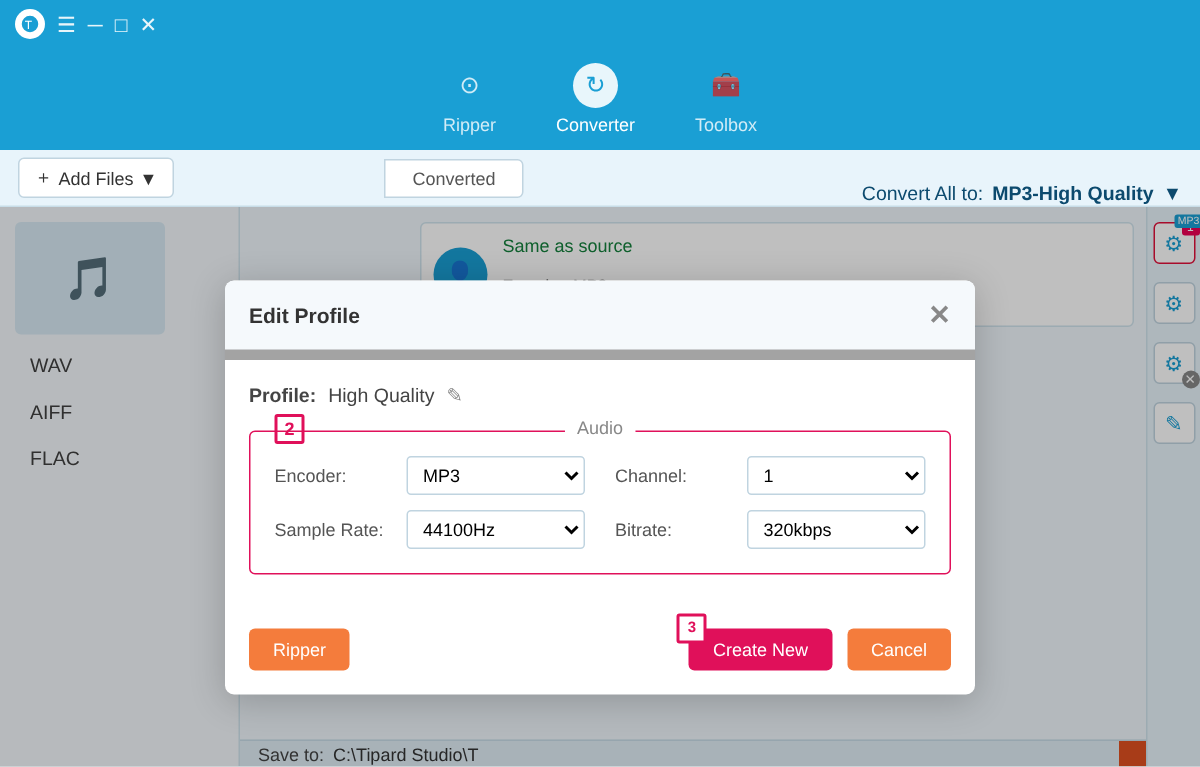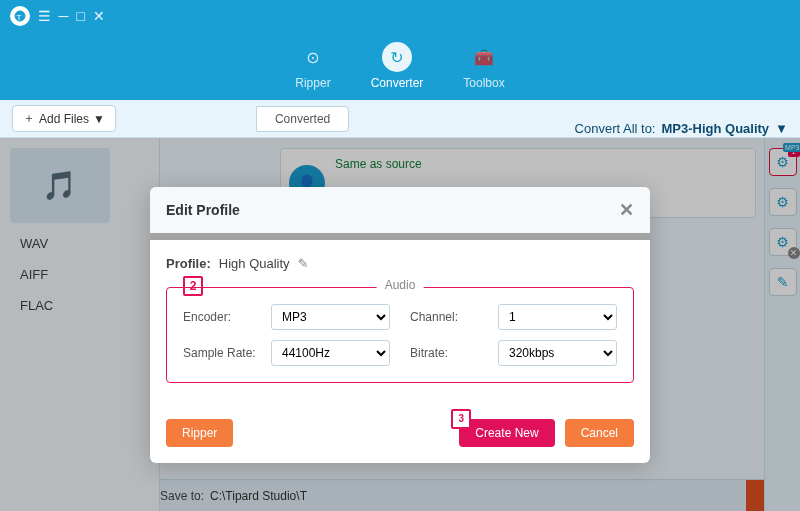--- a/index.html
+++ b/index.html
@@ -222,25 +222,25 @@
     }
     .file-info { flex: 1; }
     .file-name { font-size: 12px; color: #15803d; margin-bottom: 14px; }
     .file-meta { font-size: 11px; color: #888; }
 
     
     .save-bar {
       position: absolute;
       bottom: 0;
       left: 0; right: 0;
-      height: 32px;
+      height: 18px;
       background: #e0eef6;
       border-top: 1px solid #c8dde8;
       display: flex; align-items: center;
-      padding: 0 0;
+      padding: 0 12px;
       font-size: 12px; color: #444;
     }
     .save-path {
       margin-left: 6px;
       color: #333;
     }
     .convert-btn {
       position: absolute;
       right: 0; top: 0; bottom: 0;
       width: 18px;

